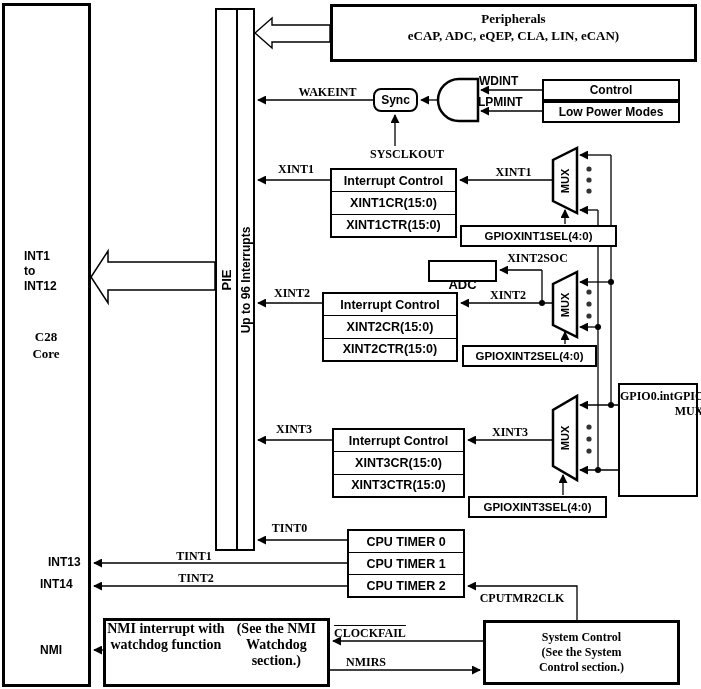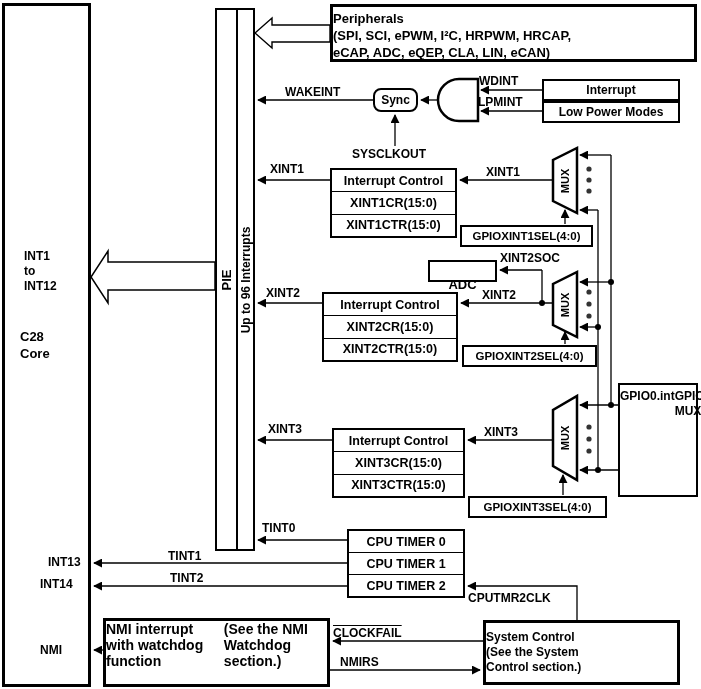--- a/index.html
+++ b/index.html
@@ -9,21 +9,21 @@
     overflow:hidden;
   }
   #wires{position:absolute;left:0;top:0;width:701px;height:689px;}
   .box{position:absolute;background:#fff;border:3px solid #000;box-sizing:border-box;}
   .b2{border-width:2px;}
   .b25{border-width:2.5px;}
   .stack{display:flex;flex-direction:column;}
   .stack .row{flex:1;display:flex;align-items:center;justify-content:center;font-size:12.5px;border-top:1.5px solid #000;}
   .stack .row:first-child{border-top:none;}
   .lbl{position:absolute;font-size:12px;line-height:1.05;white-space:nowrap;}
-  .ctr{text-align:left;}
+  .ctr{text-align:center;font-family:Liberation Serif, serif;}
   .rgt{}
   .ovl{text-decoration:overline;}
   .vlabel{position:absolute;white-space:nowrap;transform:translate(-50%,-50%) rotate(-90deg);font-size:12px;}
   .cell{display:flex;align-items:center;justify-content:center;font-size:12px;width:100%;height:100%;}
   .small{font-size:11.5px;}
 </style>
 </head>
 <body>
 
 <div id="stage">
@@ -121,47 +121,46 @@
   <div class="lbl rgt" style="left:40px;top:644px;width:45px;">NMI</div>
 
   <div class="box b2" style="left:215px;top:8px;width:40px;height:543px;">
     <div style="position:absolute;left:19px;top:0;bottom:0;border-left:2px solid #000;"></div>
   </div>
   <div class="vlabel" style="left:226px;top:280px;font-size:13px;">PIE</div>
   <div class="vlabel" style="left:246px;top:280px;">Up to 96 Interrupts</div>
 
   <div class="box ctr" style="left:330px;top:4px;width:367px;height:58px;font-size:13px;line-height:17px;padding-top:3px;">
     <div>Peripherals</div>
-    <div>(SPI, SCI, ePWM, I²C, HRPWM, HRCAP,</div>
     <div>eCAP, ADC, eQEP, CLA, LIN, eCAN)</div>
   </div>
 
   <div class="lbl ctr" style="left:285px;top:86px;width:85px;">WAKEINT</div>
   <div class="box b25" style="left:373px;top:88px;width:45px;height:24px;border-radius:8px;">
     <div class="cell">Sync</div>
   </div>
   <div class="lbl ctr" style="left:352px;top:148px;width:110px;">SYSCLKOUT</div>
   <div class="lbl" style="left:479px;top:75px;">WDINT</div>
   <div class="lbl" style="left:478px;top:96px;">LPMINT</div>
   <div class="box b2" style="left:542px;top:79px;width:138px;height:22px;">
-    <div class="cell">Interrupt</div>
+    <div class="cell">Control</div>
   </div>
   <div class="box b2" style="left:542px;top:101px;width:138px;height:22px;">
     <div class="cell">Low Power Modes</div>
   </div>
 
   <div class="lbl ctr" style="left:270px;top:163px;width:52px;">XINT1</div>
   <div class="box b25 stack" style="left:330px;top:168px;width:127px;height:70px;">
     <div class="row">Interrupt Control</div>
     <div class="row">XINT1CR(15:0)</div>
     <div class="row">XINT1CTR(15:0)</div>
   </div>
   <div class="lbl ctr" style="left:486px;top:166px;width:55px;">XINT1</div>
   <div class="vlabel" style="left:565px;top:181px;font-size:11px;">MUX</div>
-  <div class="box b2" style="left:460px;top:225px;width:133px;height:22px;">
+  <div class="box b2" style="left:460px;top:225px;width:157px;height:22px;">
     <div class="cell small">GPIOXINT1SEL(4:0)</div>
   </div>
 
   <div class="box b2" style="left:428px;top:260px;width:69px;height:22px;">
     <div class="cell" style="font-size:13px;margin-top:13px;">ADC</div>
   </div>
   <div class="lbl ctr" style="left:500px;top:252px;width:75px;">XINT2SOC</div>
   <div class="lbl ctr" style="left:266px;top:287px;width:52px;">XINT2</div>
   <div class="box b25 stack" style="left:322px;top:292px;width:136px;height:70px;">
     <div class="row">Interrupt Control</div>

